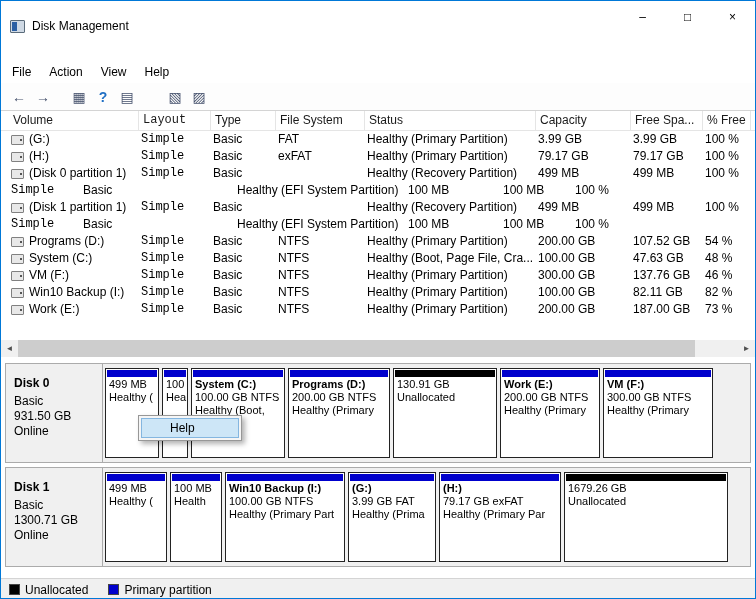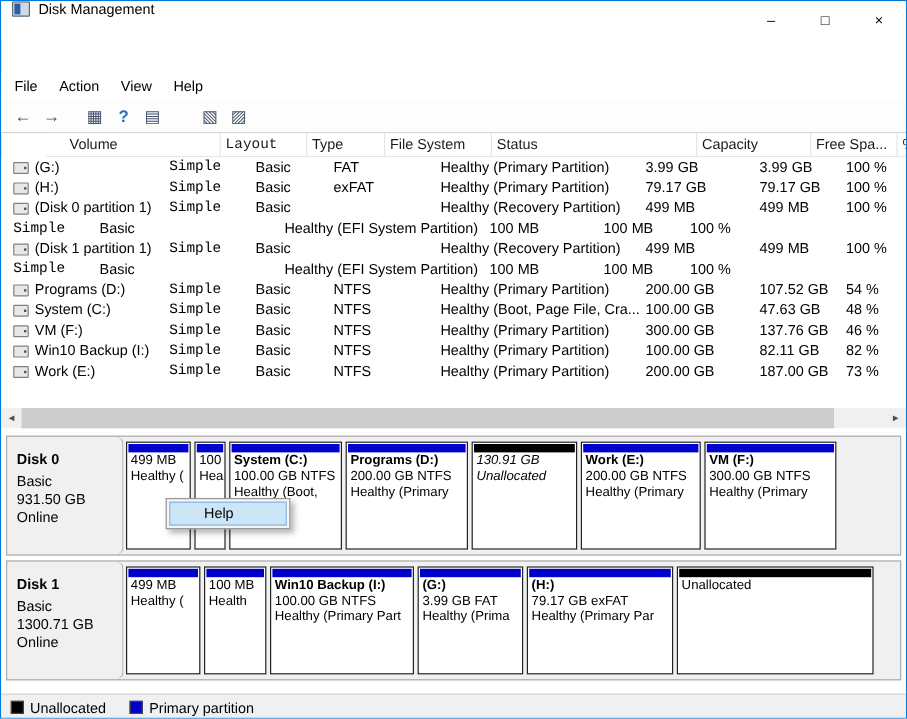--- a/index.html
+++ b/index.html
@@ -8,60 +8,60 @@
   .window {
     position: relative;
     width: 756px; height: 599px;
     border: 1px solid #0078d7;
     background: #fff;
     display: flex; flex-direction: column;
     overflow: hidden;
   }
 
   
-  .titlebar { height: 32px; flex: none; display: flex; align-items: flex-start; padding-left: 9px; background: #fff; }
+  .titlebar { height: 32px; flex: none; display: flex; align-items: flex-end; padding-left: 9px; background: #fff; }
   .appicon { width: 15px; height: 13px; border: 1px solid #5a6b7a; background: #cfd9e4; border-radius: 1px; position: relative; flex: none; }
   .appicon::after { content: ""; position: absolute; left: 1px; top: 1px; width: 5px; height: 9px; background: #2b5fa3; }
   .title { margin-left: 7px; }
   .spacer { flex: 1; }
   .wbtn { width: 45px; height: 31px; border: none; background: transparent; font-size: 12px; font-family: inherit; color: #000; align-self: flex-start; padding: 0; }
 
   
   .menubar { height: 22px; flex: none; display: flex; align-items: center; padding-left: 2px; background: #fff; margin-top: 28px; }
   .menu-item { padding: 0 9px; height: 22px; line-height: 22px; }
 
   
   .toolbar { height: 28px; flex: none; display: flex; align-items: center; padding-left: 6px; background: #fdfdfd; border-bottom: 1px solid #d4d4d4; }
   .tbtn { width: 24px; height: 24px; border: none; background: transparent; font-size: 14px; line-height: 22px; color: #44506b; padding: 0; font-family: inherit; }
   .tbtn.help { color: #1f6fc4; font-weight: bold; }
   .tsep { width: 12px; flex: none; }
   .tsep.wide { width: 24px; }
 
   
-  .lv-header { height: 20px; flex: none; display: flex; line-height: 19px; padding-left: 16px; background: #fff; border-bottom: 1px solid #e5e5e5; margin-left: 37px; }
+  .lv-header { height: 20px; flex: none; display: flex; line-height: 19px; padding-left: 8px; background: #fff; border-bottom: 1px solid #e5e5e5; }
   .hc, .rc { flex: none; padding: 0 4px; overflow: hidden; white-space: nowrap; }
   .hc { border-right: 1px solid #e5e5e5; color: #1a1a1a; }
   .c0 { width: 130px; } .c1 { width: 72px; font-family: Liberation Mono, monospace; } .c2 { width: 65px; } .c3 { width: 89px; }
   .c4 { width: 171px; } .c5 { width: 95px; } .c6 { width: 72px; } .c7 { width: 48px; }
   .lv-rows { height: 209px; flex: none; background: #fff; overflow: hidden; }
   .lv-row { display: flex; height: 17px; line-height: 17px; padding-left: 6px; }
   .rc.c0 { display: flex; align-items: center; }
   .dicon { width: 13px; height: 10px; flex: none; border: 1px solid #808080; background: #e8e8e8; border-radius: 1px; margin-right: 5px; position: relative; }
   .dicon::after { content: ""; position: absolute; right: 1px; top: 3px; width: 2px; height: 2px; background: #555; }
 
   
   .hscroll { height: 17px; flex: none; background: #f0f0f0; display: flex; align-items: stretch; }
   .sbtn { width: 17px; flex: none; text-align: center; font-size: 8px; line-height: 17px; color: #505050; }
   .strack { flex: 1; position: relative; }
   .sthumb { position: absolute; left: 0; top: 0; bottom: 0; width: 94%; background: #cdcdcd; }
 
   
   .disk-panel { height: 221px; flex: none; background: #fff; padding: 6px 4px 0 4px; }
   .disk-row { display: flex; height: 100px; background: #f0f0f0; border: 1px solid #ababab; margin-bottom: 4px; }
-  .disk-head { width: 97px; flex: none; border-right: 1px solid #ababab; padding: 12px 0 0 8px; border-radius: 6px; }
+  .disk-head { width: 97px; flex: none; border-right: 1px solid #ababab; padding: 12px 0 0 8px; }
   .dname { font-weight: bold; margin-bottom: 3px; line-height: 15px; }
   .dline { line-height: 15px; }
   .parts { flex: 1; display: flex; padding: 4px 2px; gap: 3px; align-items: stretch; overflow: hidden; }
   .part { flex: none; border: 1px solid #222; background: #fff; overflow: hidden; }
   .strip { height: 7px; margin: 1px; }
   .part.primary .strip { background: #0000cc; }
   .part.unallocated .strip { background: #000000; }
   .ptxt { padding: 0 3px; font-size: 11px; line-height: 13px; white-space: nowrap; overflow: hidden; }
   .ptitle { font-weight: bold; }
   .ptitle:empty, .pline:empty { display: none; }
@@ -321,21 +321,21 @@
 
           <div class="part primary" style="width: 102px;">
             <div class="strip"></div>
             <div class="ptxt">
               <div class="ptitle">Programs (D:)</div>
               <div class="pline">200.00 GB NTFS</div>
               <div class="pline">Healthy (Primary</div>
             </div>
           </div>
 
-          <div class="part unallocated" style="width: 88px; font-style: italic;">
+          <div class="part unallocated" style="width: 104px;">
             <div class="strip"></div>
             <div class="ptxt">
 
               <div class="pline">130.91 GB</div>
               <div class="pline">Unallocated</div>
             </div>
           </div>
 
           <div class="part primary" style="width: 100px;">
             <div class="strip"></div>
@@ -408,20 +408,21 @@
               <div class="ptitle">(H:)</div>
               <div class="pline">79.17 GB exFAT</div>
               <div class="pline">Healthy (Primary Par</div>
             </div>
           </div>
 
           <div class="part unallocated" style="width: 164px;">
             <div class="strip"></div>
             <div class="ptxt">
 
+              <div class="pline">1679.26 GB</div>
               <div class="pline">Unallocated</div>
             </div>
           </div>
         </div>
     </div>
 
   </div>
 
   <div class="legend">
 

